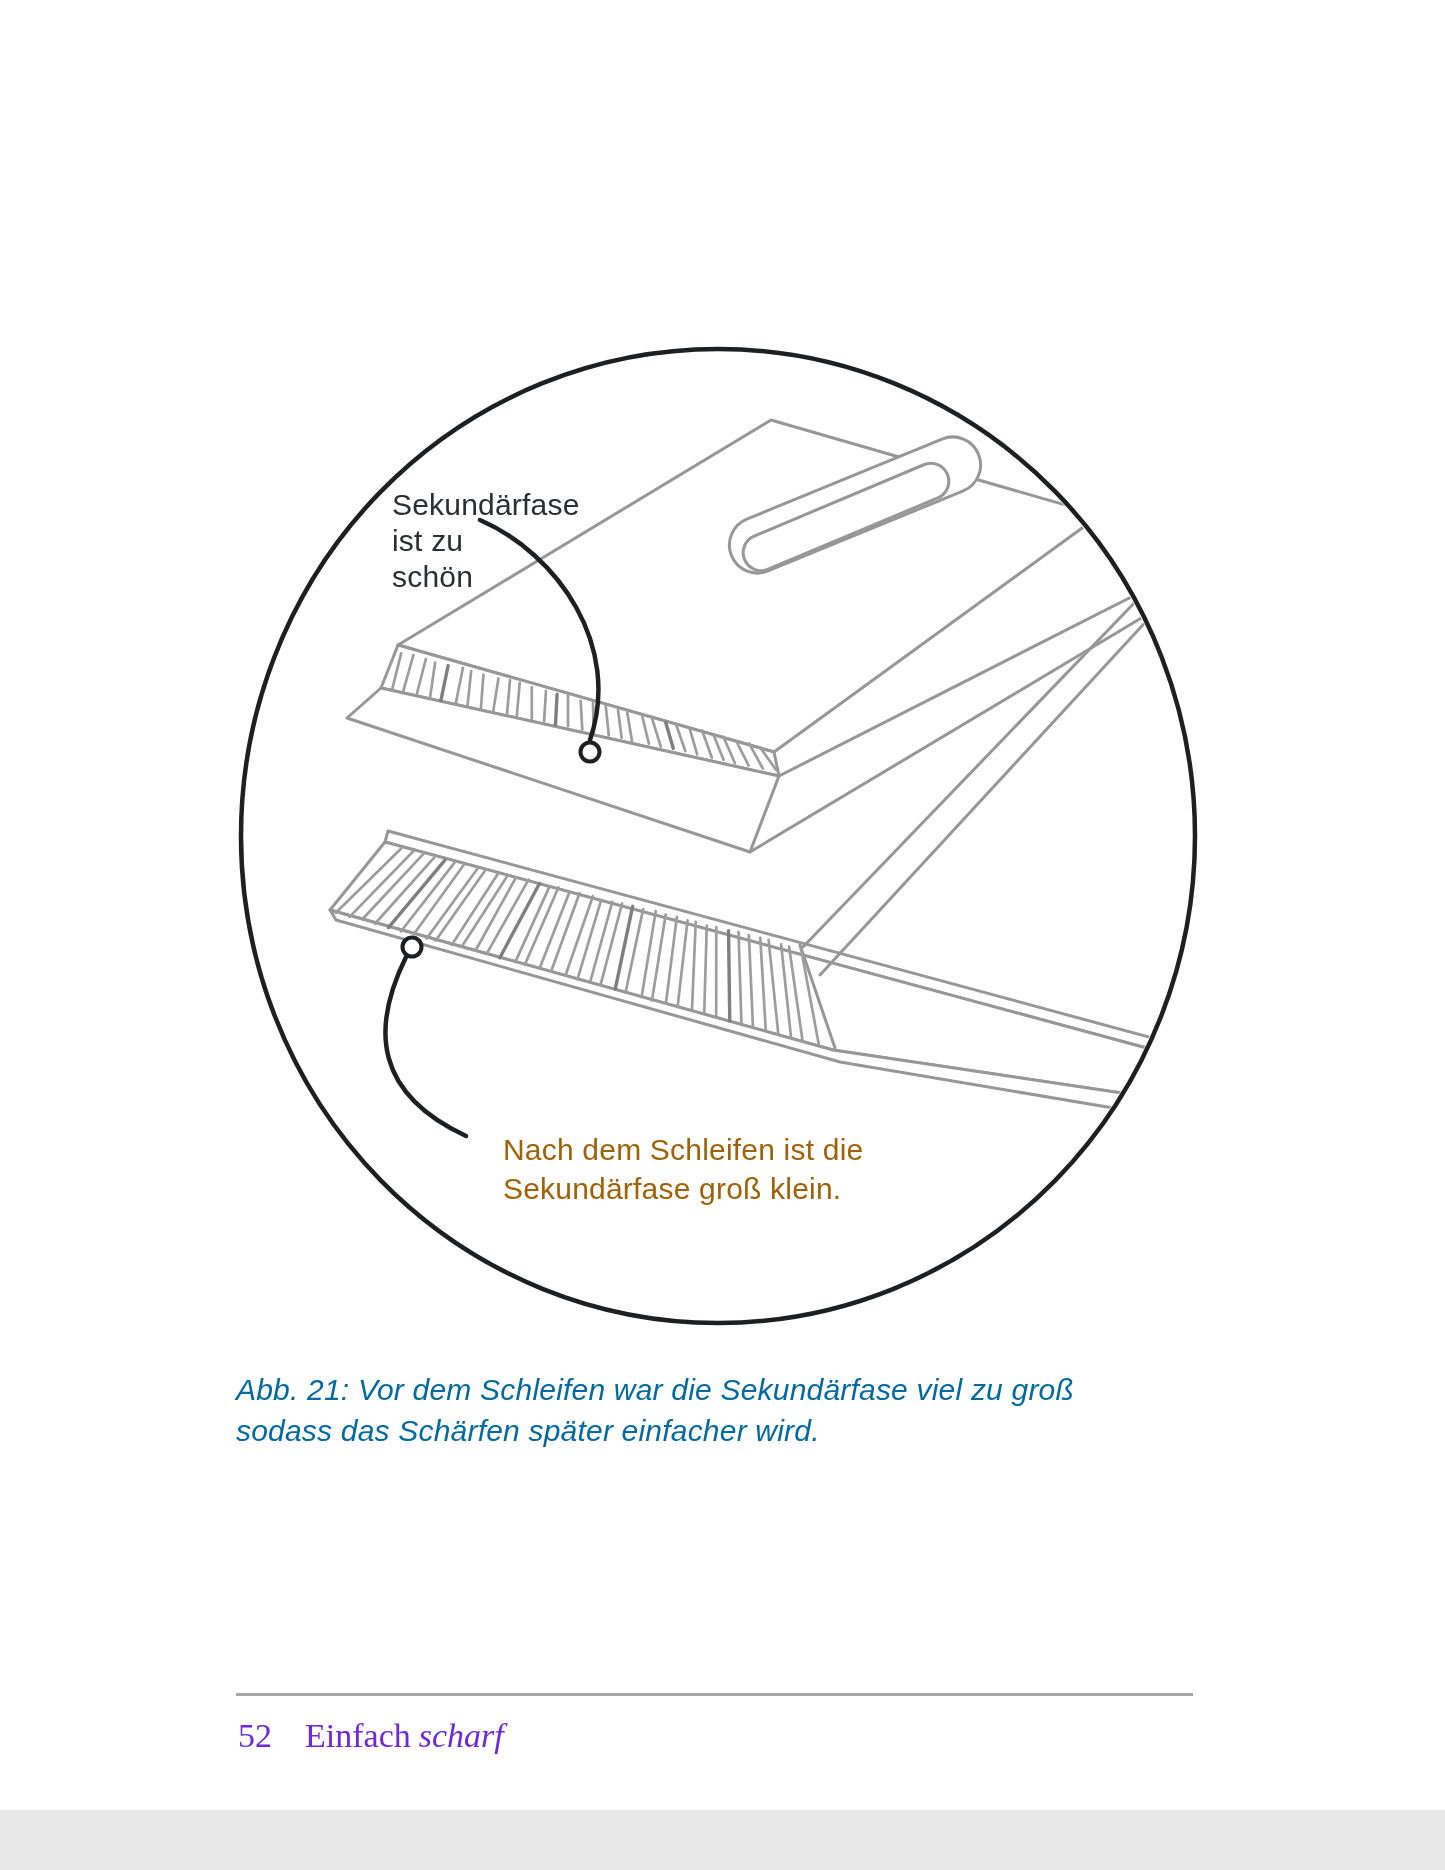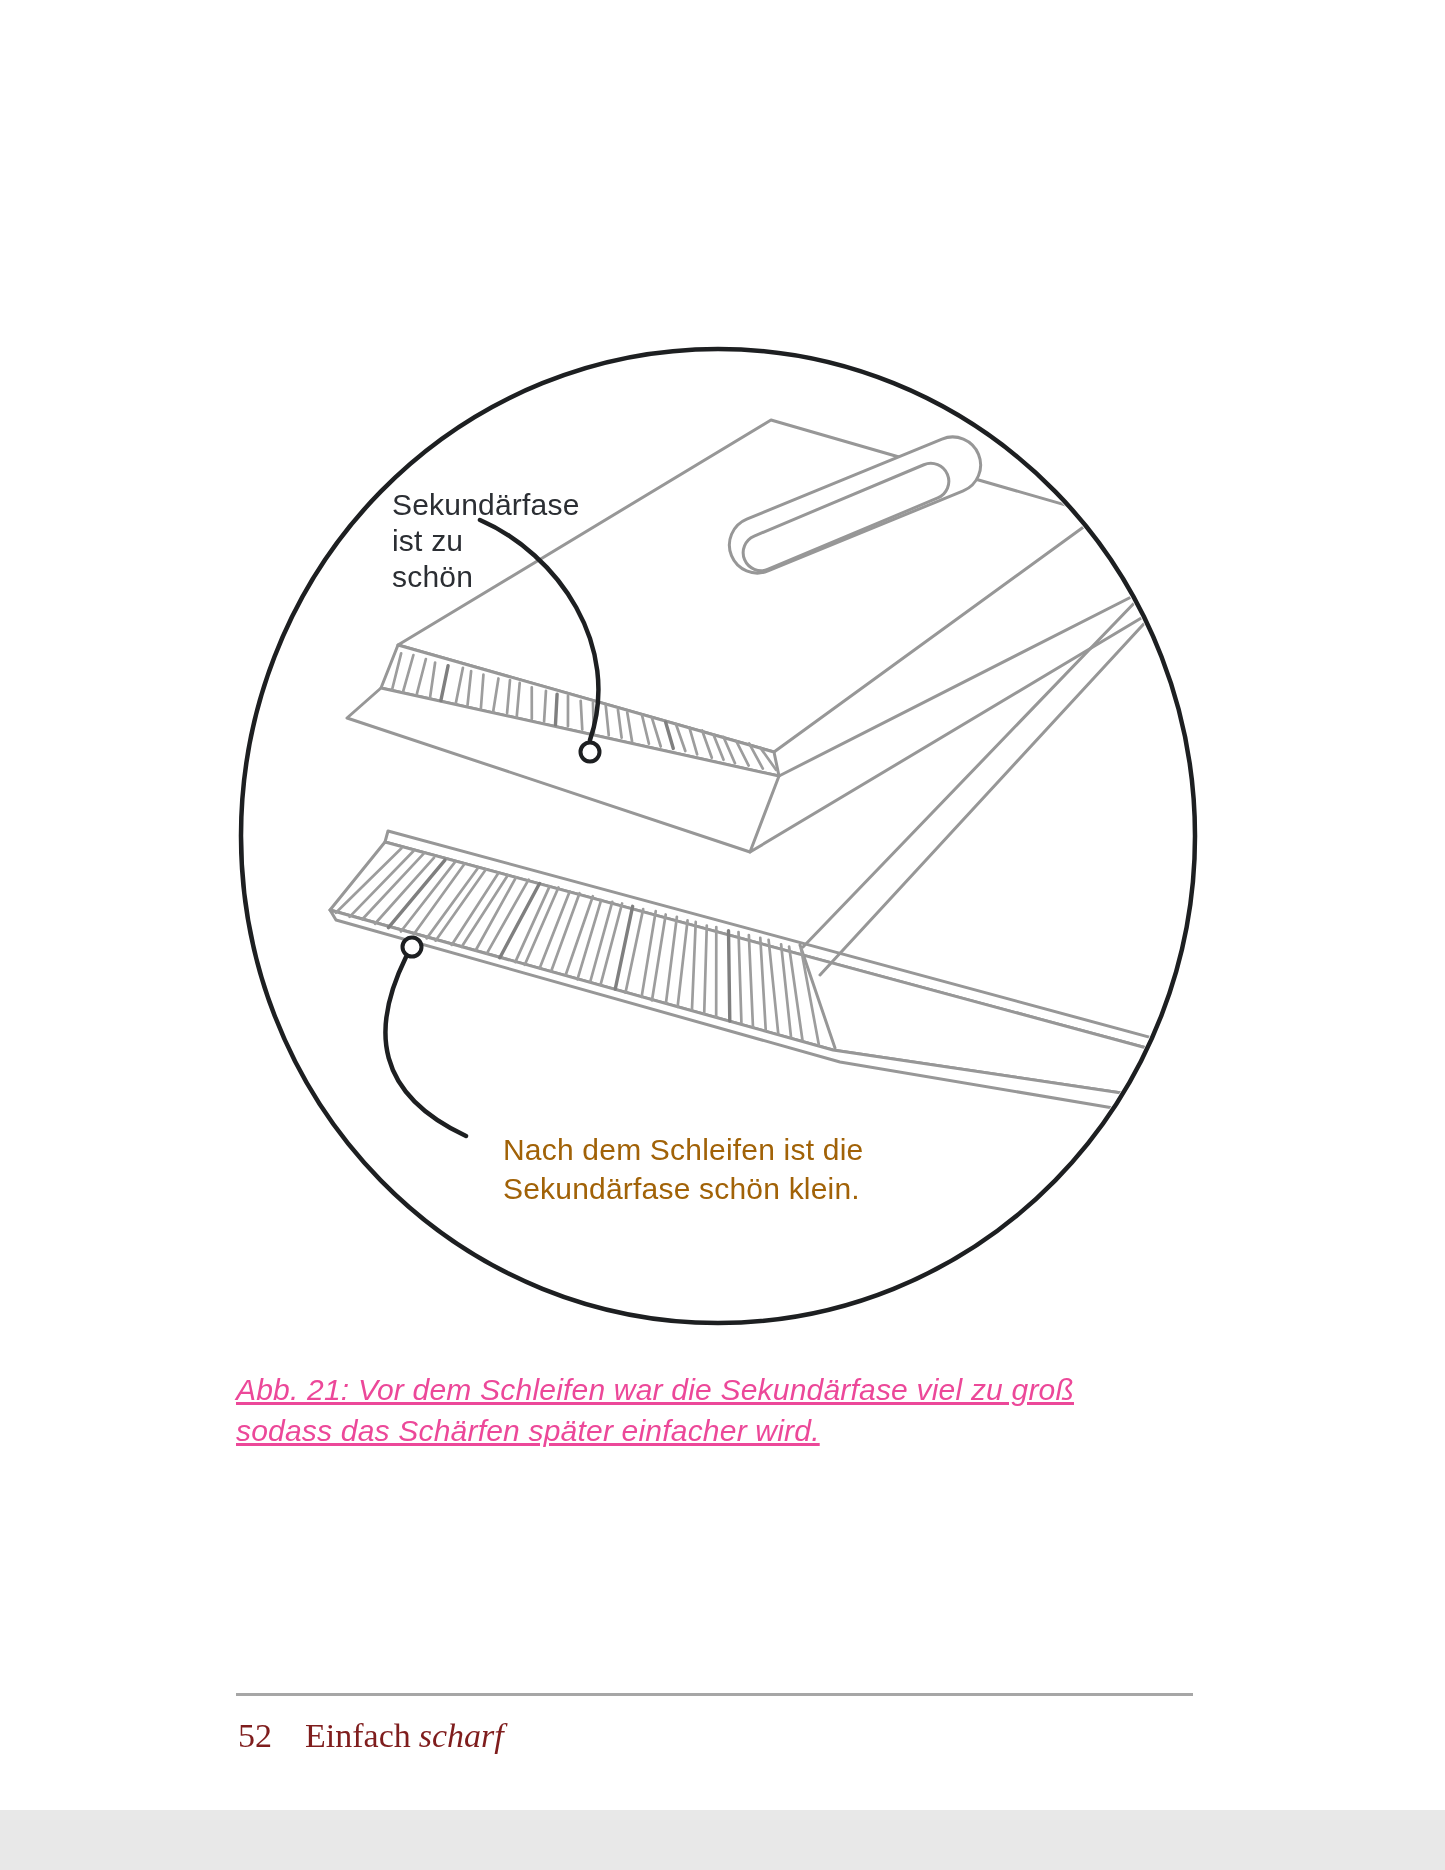--- a/index.html
+++ b/index.html
@@ -153,28 +153,28 @@
   </svg>
 
   <div class="label label-top" style="color: rgb(43, 46, 51);">
     <div>Sekundärfase</div>
     <div>ist zu</div>
     <div>schön</div>
   </div>
 
   <div class="label label-bottom" style="color: #a16207;">
     <div>Nach dem Schleifen ist die</div>
-    <div>Sekundärfase schön klein.</div>
+    <div>Sekundärfase groß klein.</div>
   </div>
 
-  <div class="caption" style="color: #ec4899; text-decoration: underline;">
+  <div class="caption" style="color: #0369a1;">
     <div>Abb. 21: Vor dem Schleifen war die Sekundärfase viel zu groß</div>
     <div>sodass das Schärfen später einfacher wird.</div>
   </div>
 
   <div class="footer-rule" style="background: rgb(166, 166, 166);"></div>
 
-  <div class="page-footer" style="color: #7f1d1d;">
+  <div class="page-footer" style="color: #6d28d9;">
     <span class="pagenum">52</span>
     <span class="booktitle"><span>Einfach</span><em>scharf</em></span>
   </div>
 
 </div>
 
 </body></html>

